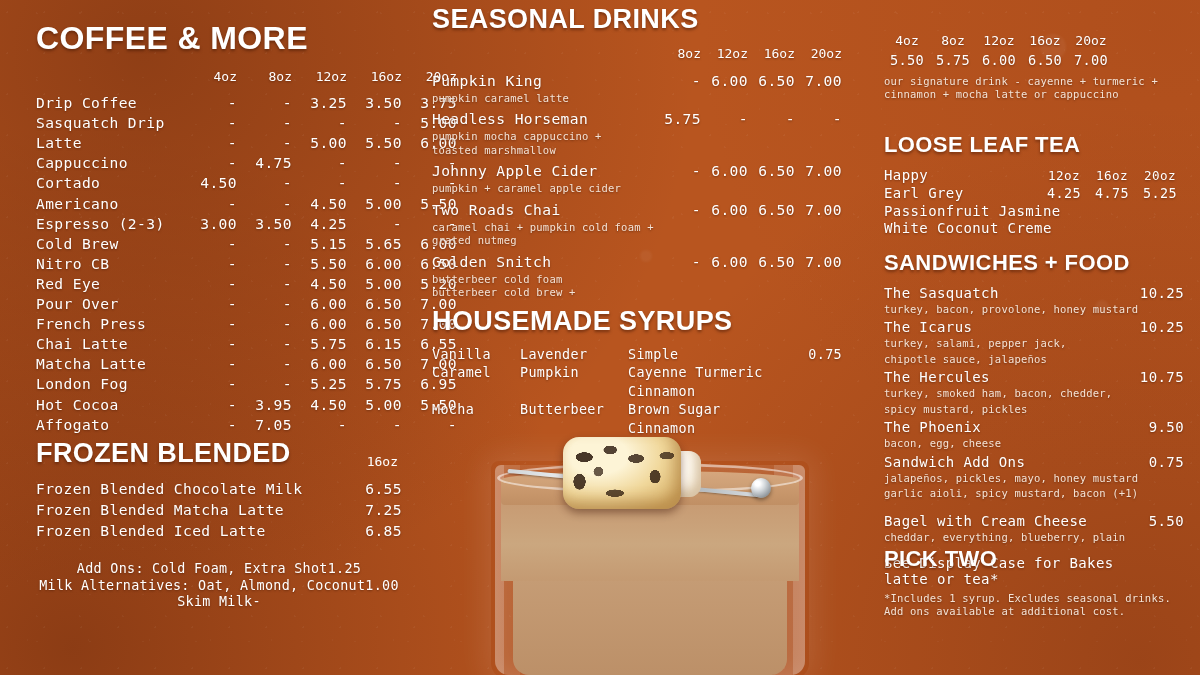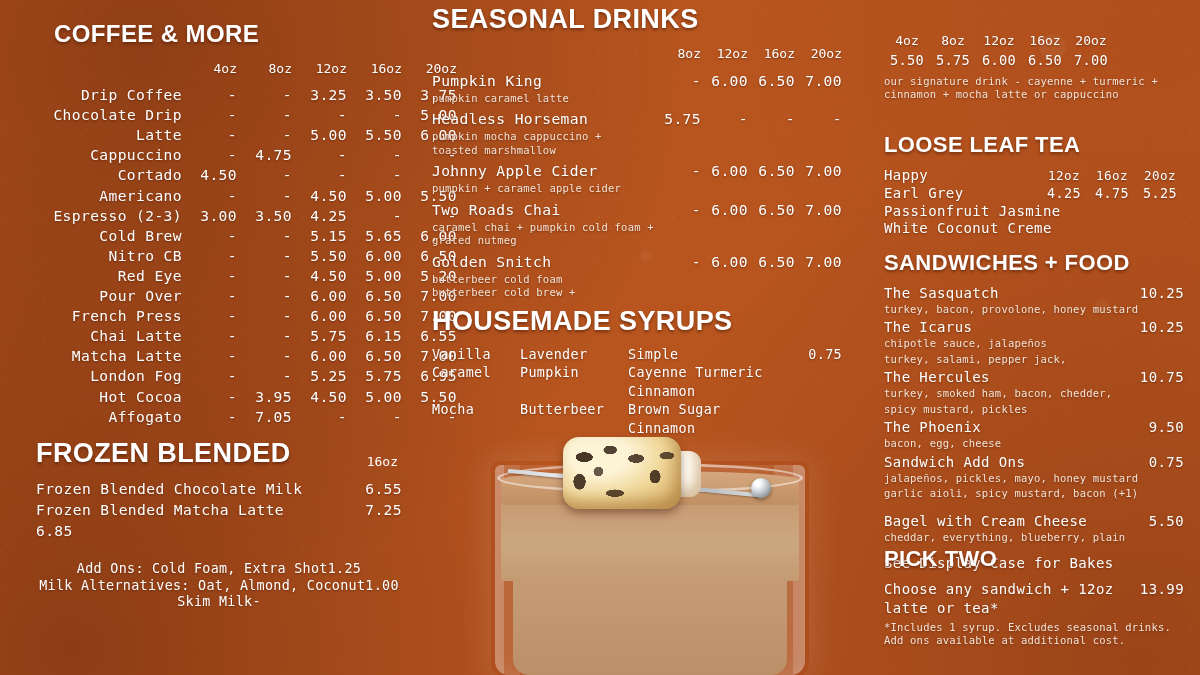--- a/index.html
+++ b/index.html
@@ -47,25 +47,25 @@
   }
   .mono { font-family:"DejaVu Sans Mono", monospace; }
   .desc {
     font-size:10.5px; color:#f4e3d6; letter-spacing:.2px; line-height:1.28;
     text-shadow:0 1px 2px rgba(70,24,6,.5);
   }
   .sizehdr { color:#fff; font-size:13px; letter-spacing:0; }
 
   
   #left { left:36px; top:22px; width:366px; }
-  #left h2.sec { font-size:24px;margin-left:18px; }
+  #left h2.sec { font-size:32px; }
   .ctable { margin-top:13px; font-size:14.6px; letter-spacing:.4px; line-height:20.1px;
             text-shadow:0 1px 2px rgba(70,24,6,.5); }
   .ctable .trow { display:flex; align-items:baseline; }
-  .ctable .cname { width:146px; flex:0 0 146px;text-align:right; }
+  .ctable .cname { width:146px; flex:0 0 146px; }
   .ctable .cval  { width:44px; flex:0 0 44px; text-align:right; }
   .ctable .cgap  { width:11px; flex:0 0 11px; }
   .ctable .hrow .cval, .ctable .hrow .cname { font-size:13px; }
 
   #frozen { position:absolute; left:36px; top:440px; width:366px; color:#fff; }
   #frozen h2.sec { font-size:27px; }
   #frozen .fhdr { position:absolute; right:4px; top:14px; font-size:13px; }
   .flist { margin-top:12px; font-size:14.6px; letter-spacing:.4px; line-height:20.8px;
            text-shadow:0 1px 2px rgba(70,24,6,.5); }
   .flist .frow { display:flex; justify-content:space-between; }
@@ -244,21 +244,21 @@
         <span class="cgap"></span>
         <span class="cval">-</span>
         <span class="cgap"></span>
         <span class="cval">3.25</span>
         <span class="cgap"></span>
         <span class="cval">3.50</span>
         <span class="cgap"></span>
         <span class="cval">3.75</span>
       </div>
       <div class="trow">
-        <span class="cname">Chocolate Drip</span>
+        <span class="cname">Sasquatch Drip</span>
         <span class="cgap"></span>
         <span class="cval">-</span>
         <span class="cgap"></span>
         <span class="cval">-</span>
         <span class="cgap"></span>
         <span class="cval">-</span>
         <span class="cgap"></span>
         <span class="cval">-</span>
         <span class="cgap"></span>
         <span class="cval">5.00</span>
@@ -467,20 +467,21 @@
   <div class="flist mono" id="frozen-list">
       <div class="frow">
         <span>Frozen Blended Chocolate Milk</span>
         <span>6.55</span>
       </div>
       <div class="frow">
         <span>Frozen Blended Matcha Latte</span>
         <span>7.25</span>
       </div>
       <div class="frow">
+        <span>Frozen Blended Iced Latte</span>
         <span>6.85</span>
       </div>
     </div>
   <div class="addons mono" id="addon-list">
       <div class="arow">
         <span>Add Ons: Cold Foam, Extra Shot</span>
         <span>1.25</span>
       </div>
       <div class="arow">
         <span>Milk Alternatives: Oat, Almond, Coconut</span>
@@ -658,22 +659,22 @@
           <span>The Sasquatch</span>
           <span>10.25</span>
         </div>
         <div class="desc">turkey, bacon, provolone, honey mustard</div>
       </div>
       <div class="fitem">
         <div class="fhead">
           <span>The Icarus</span>
           <span>10.25</span>
         </div>
+        <div class="desc">turkey, salami, pepper jack,</div>
         <div class="desc">chipotle sauce, jalapeños</div>
-        <div class="desc">turkey, salami, pepper jack,</div>
       </div>
       <div class="fitem">
         <div class="fhead">
           <span>The Hercules</span>
           <span>10.75</span>
         </div>
         <div class="desc">turkey, smoked ham, bacon, chedder,</div>
         <div class="desc">spicy mustard, pickles</div>
       </div>
       <div class="fitem">
@@ -698,24 +699,20 @@
           <span>5.50</span>
         </div>
         <div class="desc">cheddar, everything, blueberry, plain</div>
       </div>
     </div>
   <div class="seeCase mono">See Display Case for Bakes</div>
 </section>
 
 <section id="pick">
   <h2 class="sec">PICK TWO</h2>
-  <div class="pkrow mono">
-    <span>Choose any sandwich + 12oz</span>
-    <span>13.99</span>
-  </div>
   <div class="pkline2 mono">latte or tea*</div>
   <div class="pknote" id="pk-note">
       <div class="desc">*Includes 1 syrup. Excludes seasonal drinks.</div>
       <div class="desc">Add ons available at additional cost.</div>
     </div>
 </section>
 
 <figure id="drink">
   <div class="glassGlow"></div>
   <div class="glass"></div>

